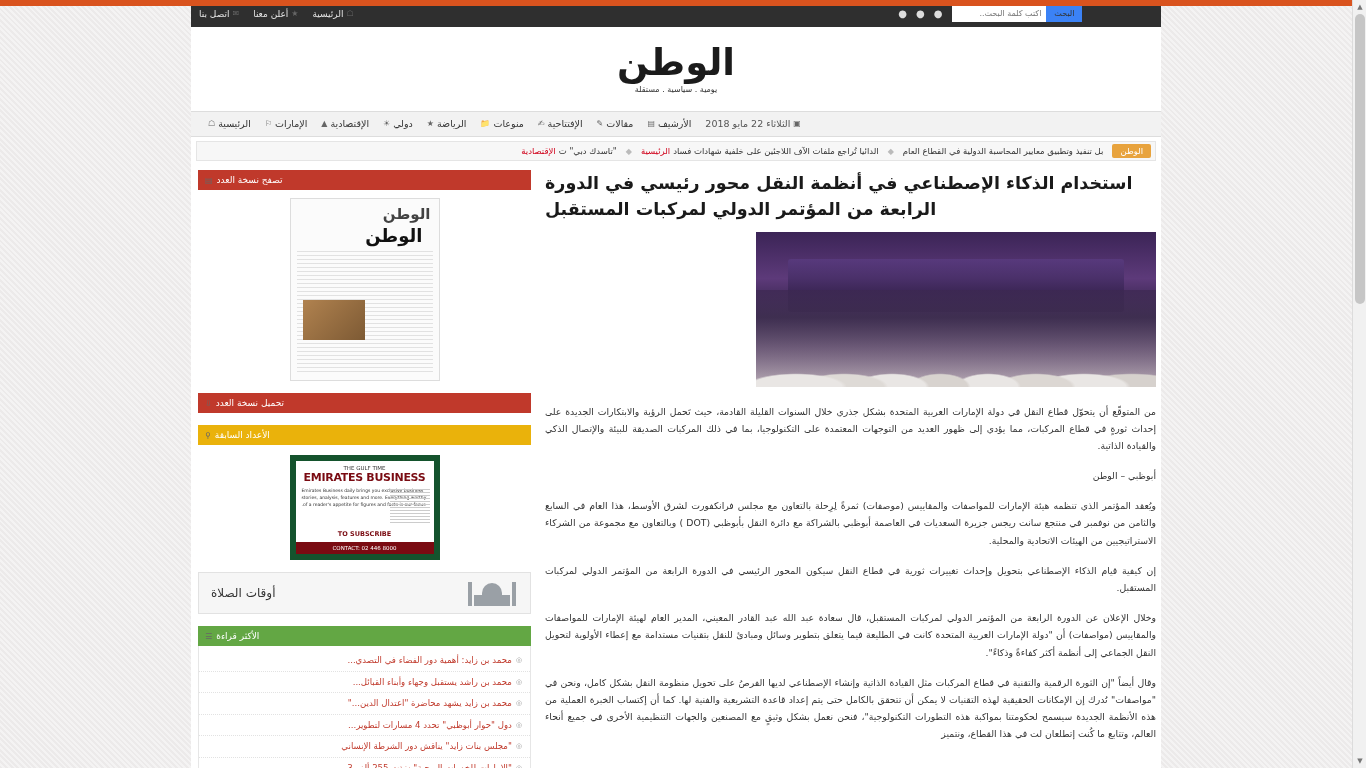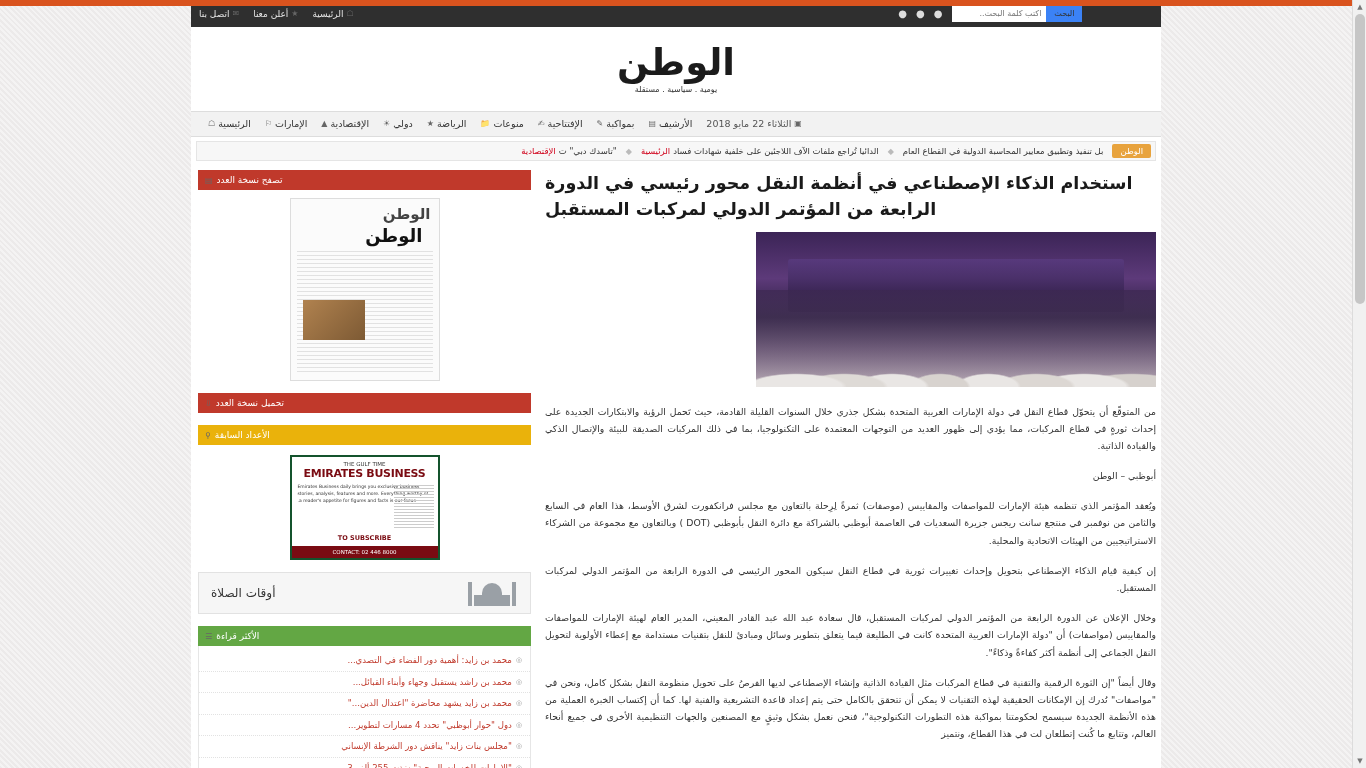--- a/index.html
+++ b/index.html
@@ -170,21 +170,21 @@
     position:absolute; top:52px; left:6px; right:6px; bottom:6px;
     background:repeating-linear-gradient(180deg,#d9d9d9 0 1px, transparent 1px 4px);
     opacity:.75;
   }
   .paper-thumb .photo {
     position:absolute; left:12px; bottom:40px; width:62px; height:40px;
     background:linear-gradient(135deg,#b0824f,#7d5a34);
   }
   .ad-box {
     width:150px; height:105px; margin:10px auto 0 auto;
-    border:2px solid #14532d; background:#fff; position:relative; overflow:hidden;
+    border:6px solid #14532d; background:#fff; position:relative; overflow:hidden;
   }
   .ad-box .ad-top { font-size:5.5px; color:#333; text-align:center; padding-top:4px; }
   .ad-box .ad-title { font-size:11px; font-weight:bold; color:#7a0b12; text-align:center; letter-spacing:-.3px; }
   .ad-box .ad-text { font-size:4.5px; color:#333; padding:3px 6px; line-height:1.6; text-align:left; }
   .ad-box .ad-btn {
     position:absolute; bottom:16px; left:0; right:0; text-align:center;
     font-size:6.5px; color:#7a0b12; font-weight:bold;
   }
   .ad-box .ad-contact {
     position:absolute; bottom:0; left:0; right:0; height:12px; background:#7a0b12;
@@ -280,21 +280,21 @@
     <div class="menubar">
       <a class="mi date">
           <span class="ico">▣</span>
           <span>الثلاثاء 22 مايو 2018</span>
         </a>
       <a class="mi" href="#">
           <span>الأرشيف</span>
           <span class="ico">▤</span>
         </a>
       <a class="mi" href="#">
-          <span>بمواكبة</span>
+          <span>مقالات</span>
           <span class="ico">✎</span>
         </a>
       <a class="mi" href="#">
           <span>الإفتتاحية</span>
           <span class="ico">✍</span>
         </a>
       <a class="mi" href="#">
           <span>منوعات</span>
           <span class="ico">📁</span>
         </a>

